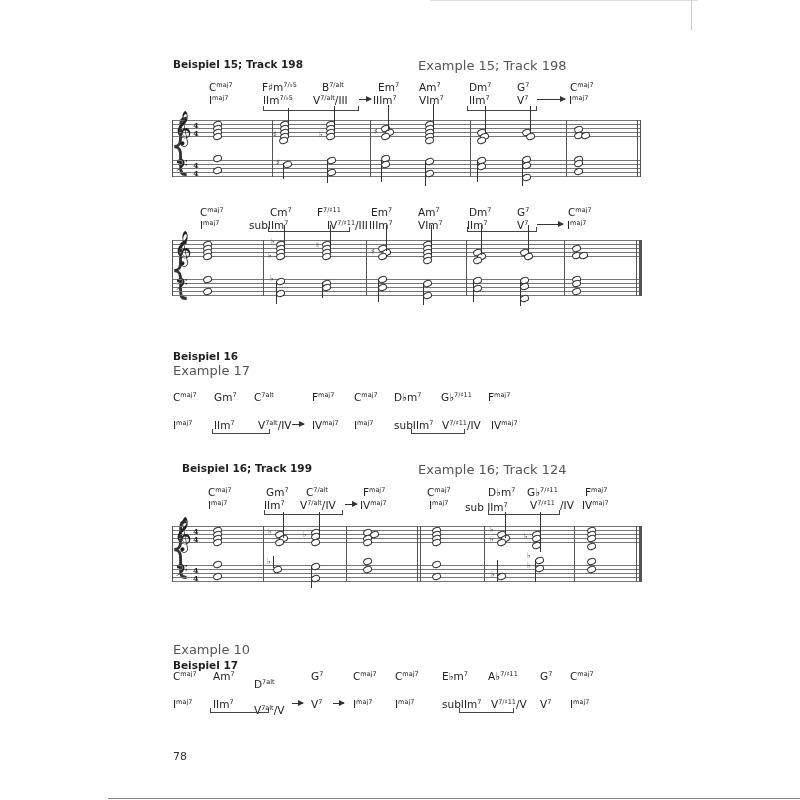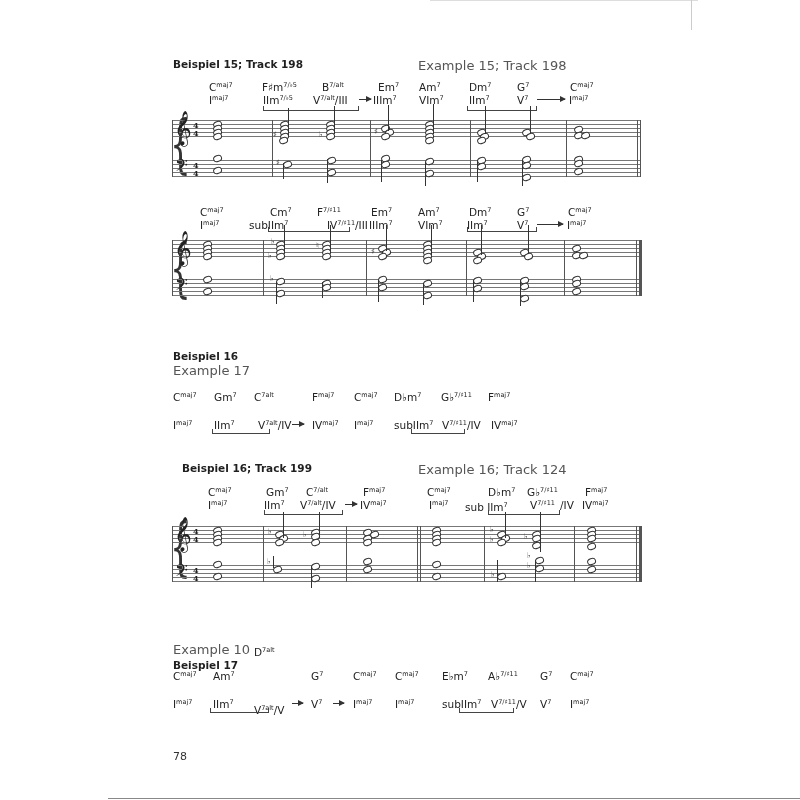--- a/index.html
+++ b/index.html
@@ -424,21 +424,21 @@
   <div class="note" style="left:587px;top:558px"></div>
     <div class="note" style="left:587px;top:566px"></div>
 </div>
 
 <div class="abs h-de" style="left:173px;top:659px">Beispiel 17</div>
 <div class="abs h-en" style="left:173px;top:642px">Example 10</div>
 
 <div>
   <div class="ch" style="left:173px;top:668px"><span>C</span><sup>maj7</sup></div>
   <div class="ch" style="left:213px;top:668px"><span>Am</span><sup>7</sup></div>
-  <div class="ch" style="left:254px;top:644px"><span>D</span><sup>7alt</sup></div>
+  <div class="ch" style="left:254px;top:676px"><span>D</span><sup>7alt</sup></div>
   <div class="ch" style="left:311px;top:668px"><span>G</span><sup>7</sup></div>
   <div class="ch" style="left:353px;top:668px"><span>C</span><sup>maj7</sup></div>
   <div class="ch" style="left:395px;top:668px"><span>C</span><sup>maj7</sup></div>
   <div class="ch" style="left:442px;top:668px"><span>E♭m</span><sup>7</sup></div>
   <div class="ch" style="left:488px;top:668px"><span>A♭</span><sup>7/♯11</sup></div>
   <div class="ch" style="left:540px;top:668px"><span>G</span><sup>7</sup></div>
   <div class="ch" style="left:570px;top:668px"><span>C</span><sup>maj7</sup></div>
 </div>
 <div>
   <div class="rn" style="left:173px;top:696px"><span>I</span><sup>maj7</sup></div>

